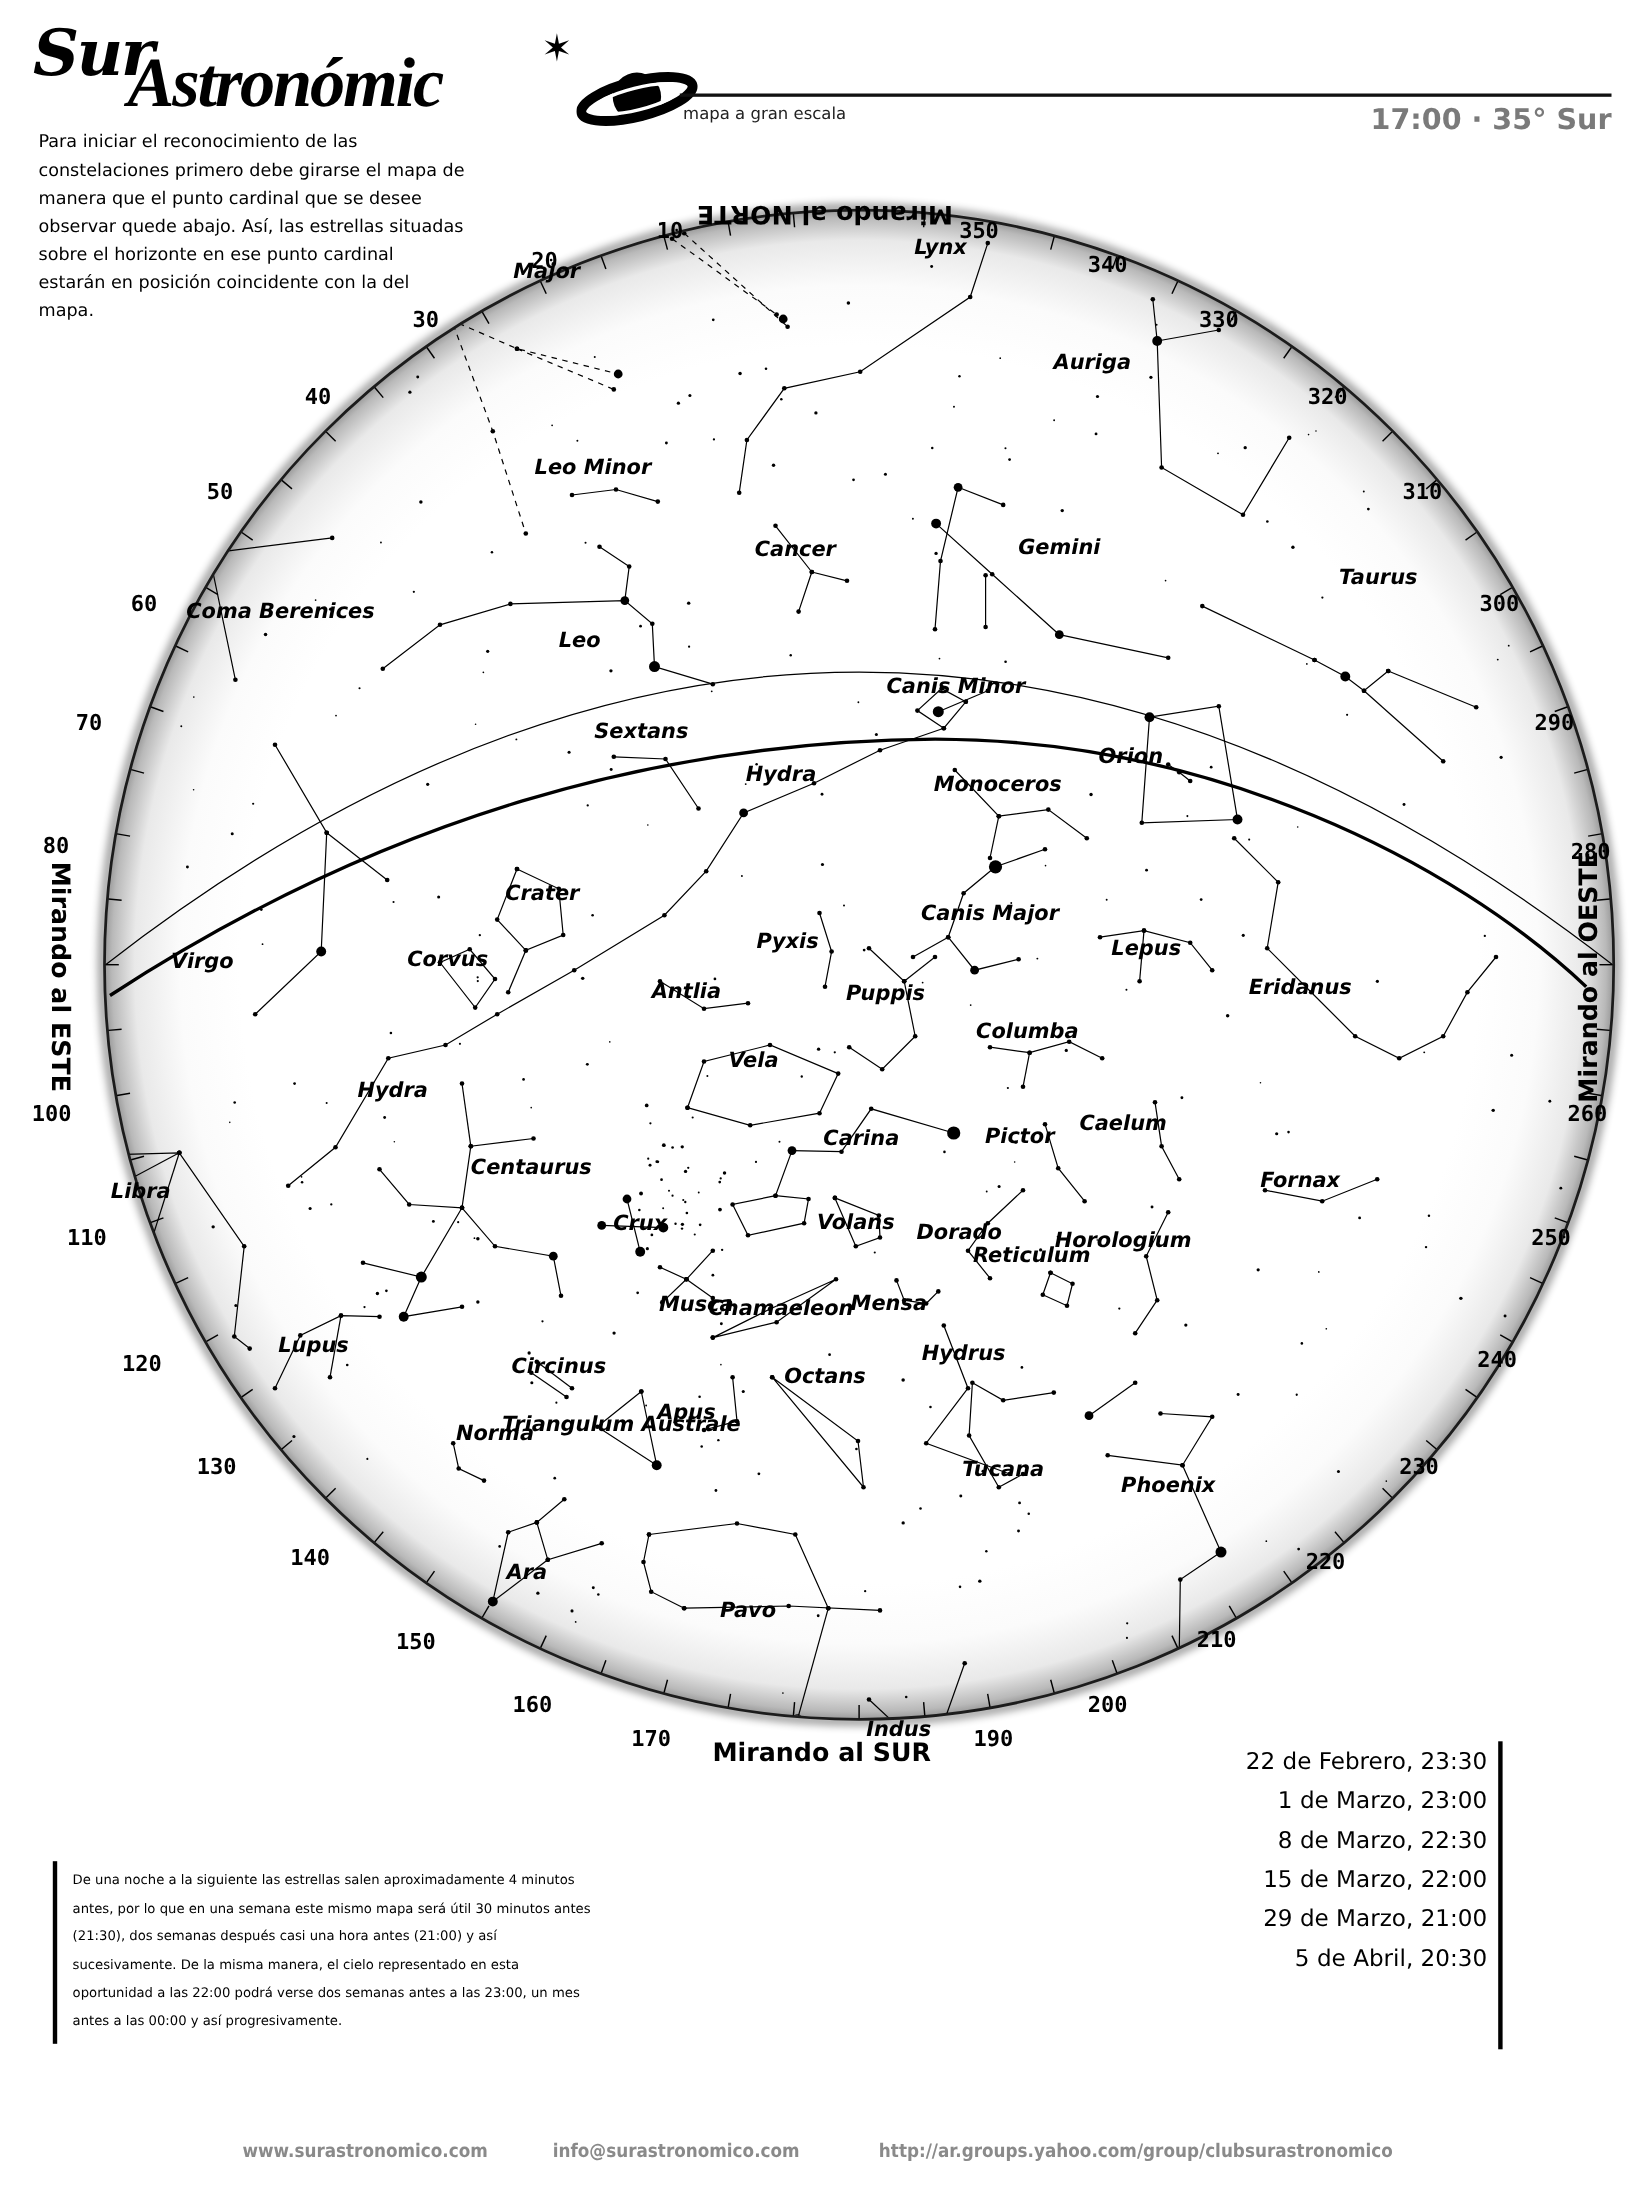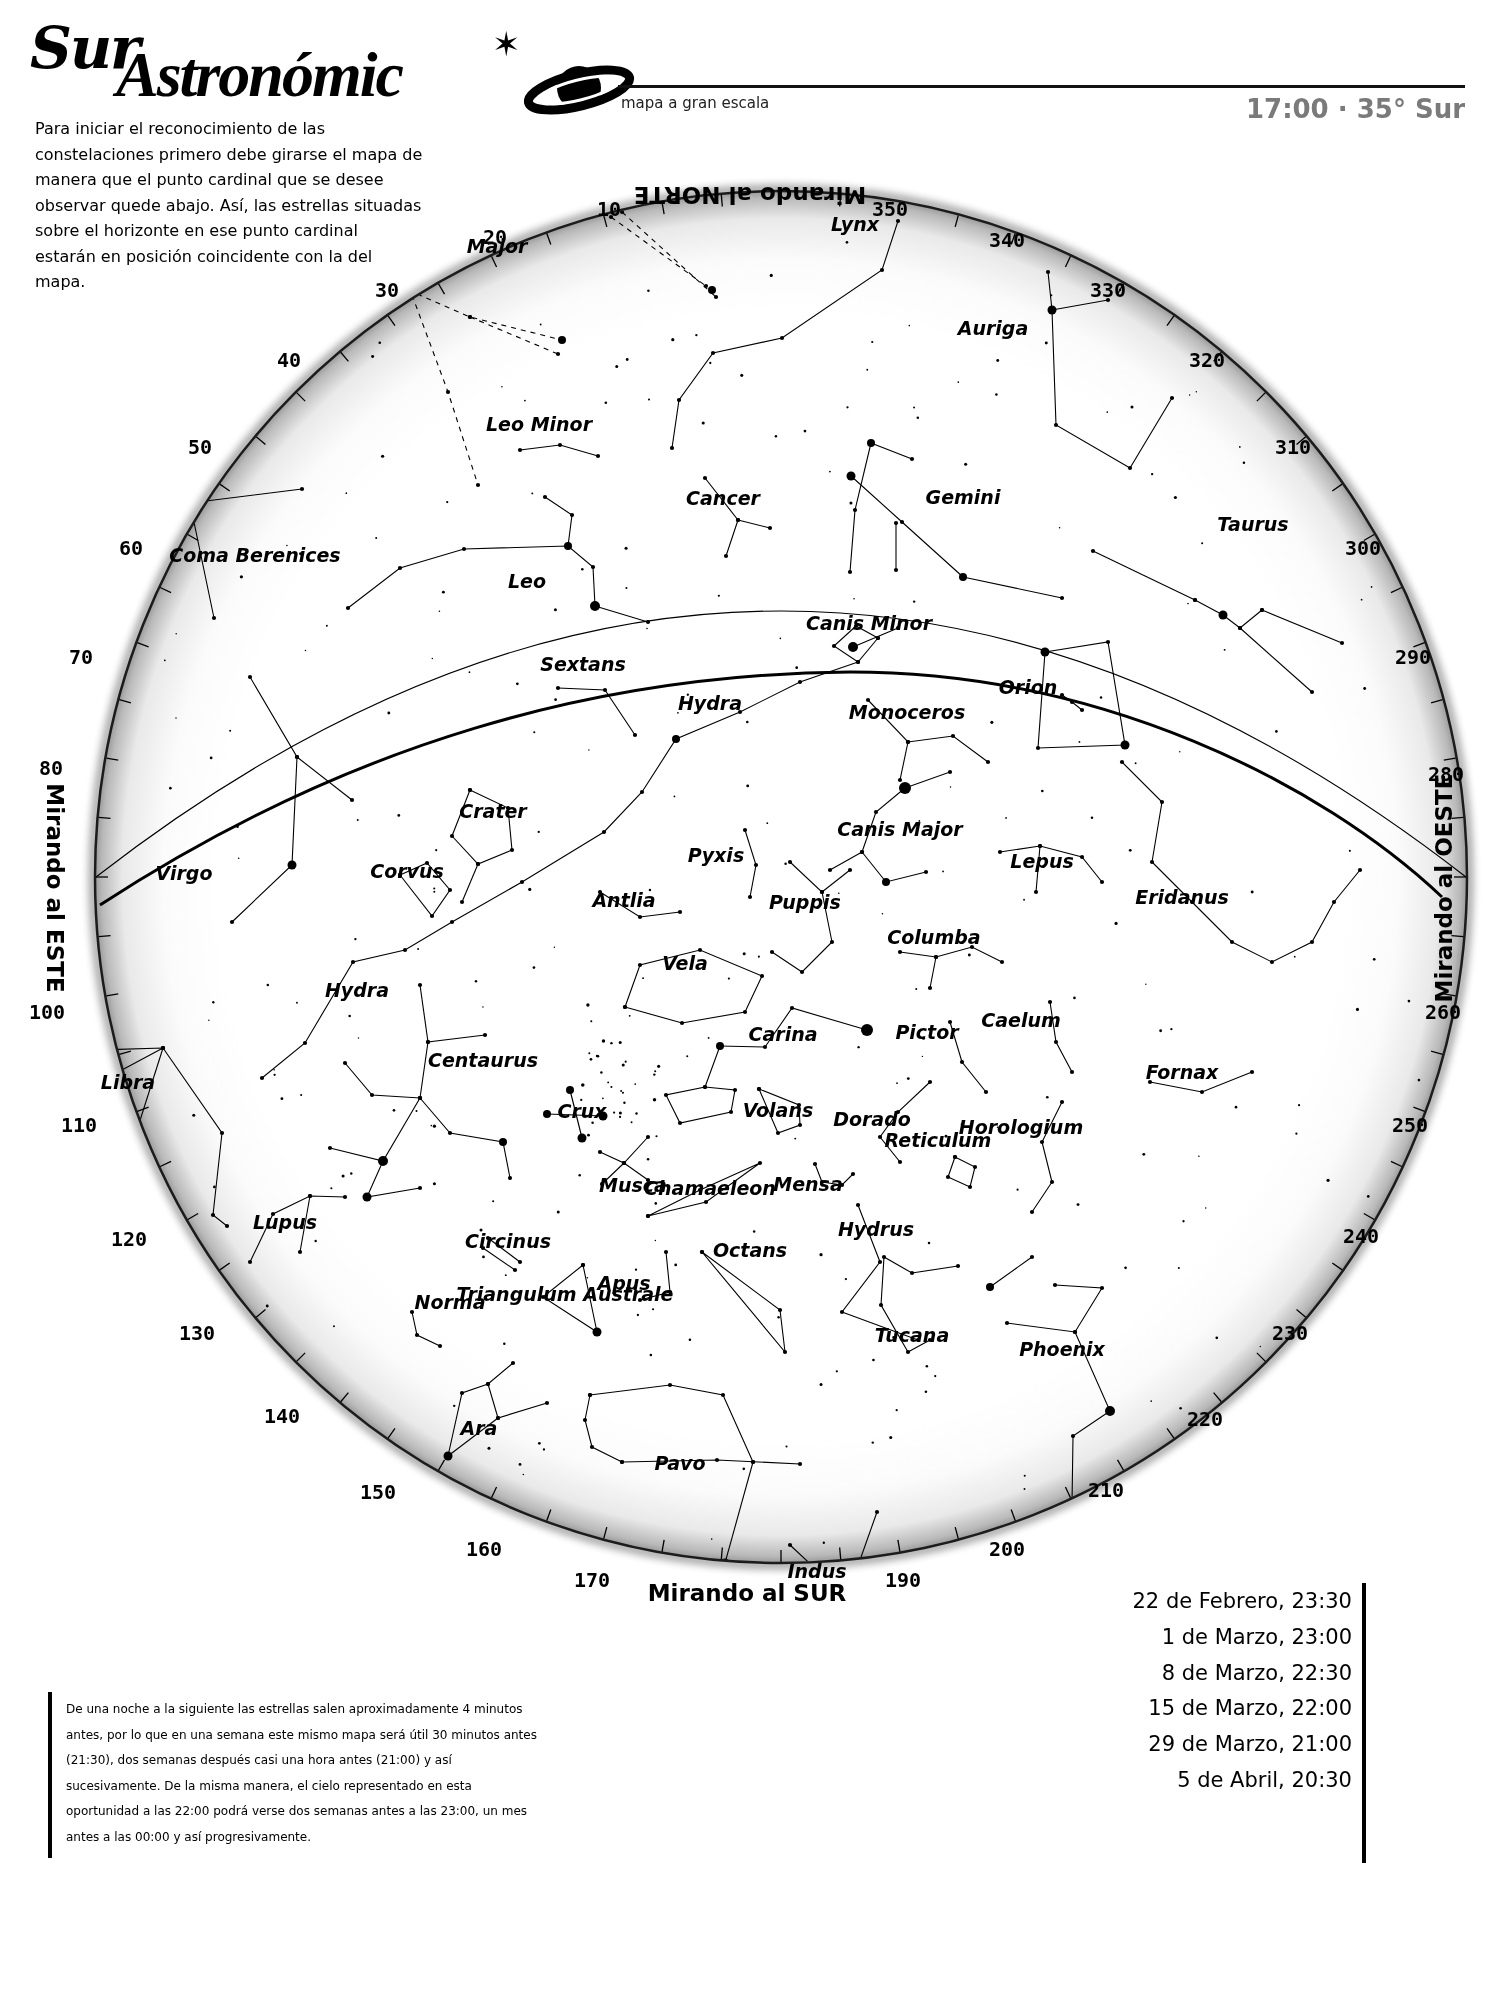--- a/index.html
+++ b/index.html
@@ -985,13 +985,18 @@
     <div class="when-entry">1 de Marzo, 23:00</div>
     <div class="when-entry">8 de Marzo, 22:30</div>
     <div class="when-entry">15 de Marzo, 22:00</div>
     <div class="when-entry">29 de Marzo, 21:00</div>
     <div class="when-entry">5 de Abril, 20:30</div>
   </div>
 
   <div class="note-bar"></div>
   <div class="note">De una noche a la siguiente las estrellas salen aproximadamente 4 minutos antes, por lo que en una semana este mismo mapa será útil 30 minutos antes (21:30), dos semanas después casi una hora antes (21:00) y así sucesivamente. De la misma manera, el cielo representado en esta oportunidad a las 22:00 podrá verse dos semanas antes a las 23:00, un mes antes a las 00:00 y así progresivamente.</div>
 
+  <div class="footer">
+    <span>www.surastronomico.com</span>
+    <span>info@surastronomico.com</span>
+    <span>http://ar.groups.yahoo.com/group/clubsurastronomico</span>
+  </div>
 </div>
 
 </body></html>

